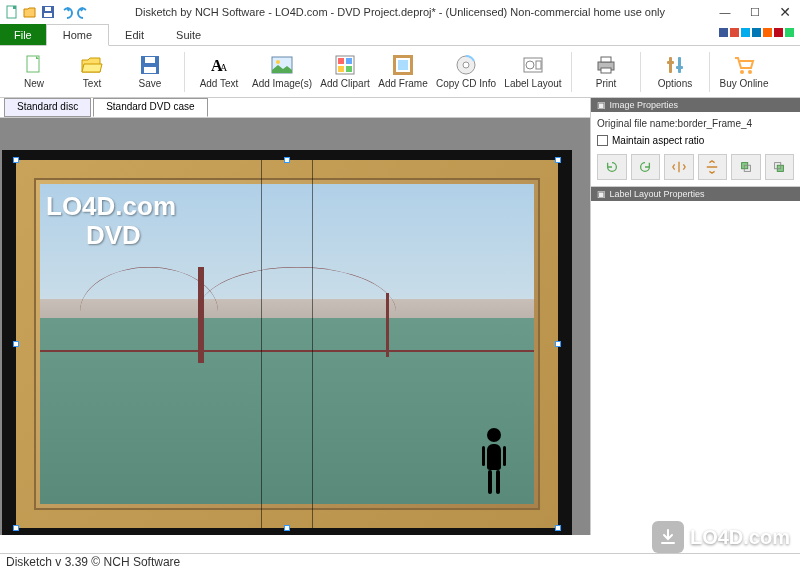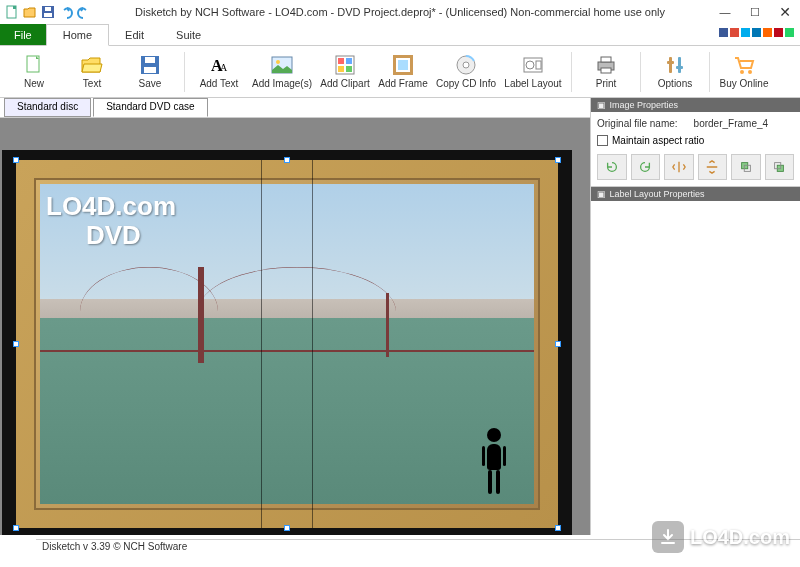--- a/index.html
+++ b/index.html
@@ -58,31 +58,31 @@
 .stick-arm { position: absolute; top: 2px; width: 3px; height: 20px; background: #000; border-radius: 2px; }
 .stick-arm.la { left: -5px; } .stick-arm.ra { right: -5px; }
 .stick-legs { display: flex; justify-content: center; gap: 4px; }
 .stick-leg { width: 4px; height: 24px; background: #000; border-radius: 2px; }
 .sel-handle { position: absolute; width: 6px; height: 6px; background: #fff; border: 1px solid #39f; }
 
 
 .right-panel { width: 210px; background: #f4f4f4; border-left: 1px solid #ccc; display: flex; flex-direction: column; }
 .panel-header { background: #6a6a6a; color: #eee; font-size: 9px; padding: 2px 6px; display: flex; align-items: center; gap: 4px; }
 .panel-body { background: #fff; padding: 6px; font-size: 10px; border-bottom: 1px solid #ccc; }
-.prop-row { display: flex; gap: 16px; margin-bottom: 6px; }
+.prop-row { display: flex; gap: 0; margin-bottom: 6px; }
 .prop-label { color: #333; }
 .prop-value { color: #333; }
 .checkbox-row { display: flex; align-items: center; gap: 4px; margin-bottom: 8px; }
 .checkbox { width: 11px; height: 11px; border: 1px solid #666; background: #fff; }
 .btn-row { display: flex; gap: 4px; }
 .panel-btn { flex:1; height: 26px; background: #eee; border: 1px solid #ccc; display: flex; align-items: center; justify-content: center; }
 .panel-btn svg { width: 14px; height: 14px; }
 
 
-.statusbar { position: absolute; bottom: 0; left: 0; right: 0; height: 28px; background: #fff; border-top: 1px solid #ccc; font-size: 10px; padding: 1px 6px; color: #333; margin-left: 36px; }
+.statusbar { position: absolute; bottom: 0; left: 0; right: 0; height: 14px; background: #fff; border-top: 1px solid #ccc; font-size: 12px; padding: 1px 6px; color: #333; }
 
 
 .watermark { position: absolute; right: 10px; bottom: 14px; display: flex; align-items: center; gap: 6px; opacity: 0.72; color: #fff; font-size: 20px; font-weight: bold; text-shadow: 0 1px 3px rgba(0,0,0,0.6); }
 .watermark .dl-badge { width: 32px; height: 32px; border-radius: 6px; background: rgba(120,120,120,0.7); display:flex; align-items:center; justify-content:center; }
 </style>
 </head>
 <body>
 
 <div class="titlebar">
   <div class="qat">

